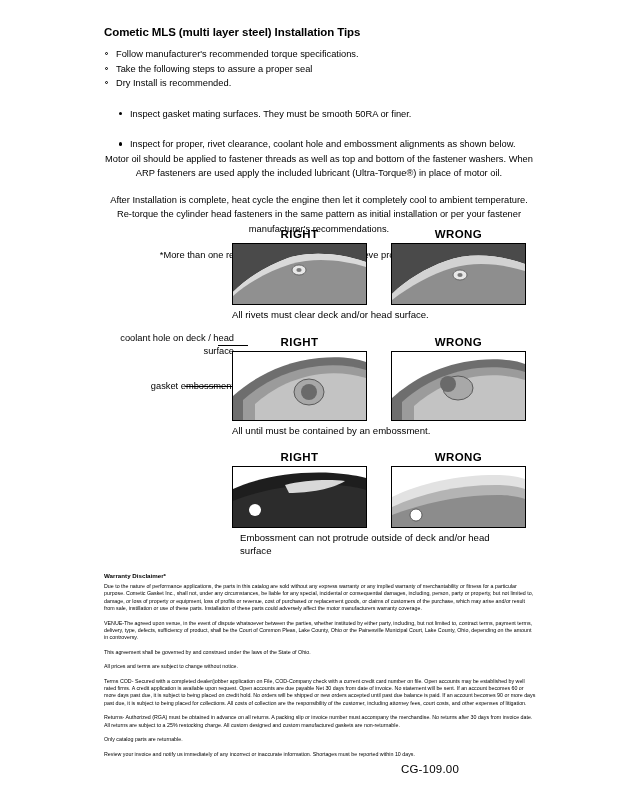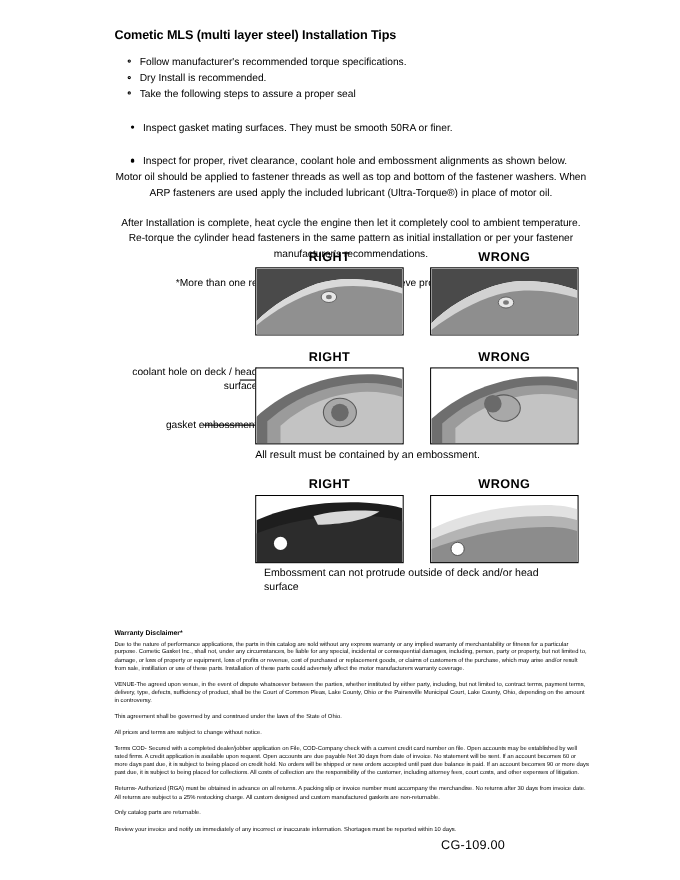--- a/index.html
+++ b/index.html
@@ -28,21 +28,21 @@
     top: 26px;
     width: 430px;
   }
   h1.title {
     font-size: 11.5px;
     font-weight: bold;
     margin: 0 0 9px 0;
     letter-spacing: -0.1px;
   }
   .bullet-list {
-    margin: 11px;
+    margin: 0;
     padding: 0;
     list-style: none;
   }
   .bullet-list li {
     font-size: 9.3px;
     line-height: 14.6px;
     padding-left: 12px;
     position: relative;
   }
   .bullet-list li .hollow-dot {
@@ -192,25 +192,25 @@
   <div class="content">
     <h1 class="title">Cometic MLS (multi layer steel) Installation Tips</h1>
 
     <ul class="bullet-list">
       <li>
         <span class="hollow-dot"></span>
         <span>Follow manufacturer's recommended torque specifications.</span>
       </li>
       <li>
         <span class="hollow-dot"></span>
+        <span>Take the following steps to assure a proper seal</span>
+      </li>
+      <li>
+        <span class="hollow-dot"></span>
         <span>Dry Install is recommended.</span>
-      </li>
-      <li>
-        <span class="hollow-dot"></span>
-        <span>Take the following steps to assure a proper seal</span>
       </li>
     </ul>
 
     <ul class="sub-list">
       <li>
         <span class="solid-dot"></span>
         <span>Inspect gasket mating surfaces.  They must be smooth 50RA or finer.</span>
       </li>
       <li>
         <span class="solid-dot"></span>
@@ -253,20 +253,21 @@
             <rect x="0" y="0" width="133" height="60" fill="#ffffff"></rect>
             <path d="M0,0 L133,0 L133,20 C108,11 78,8 54,17 C34,24 14,36 0,50 Z" fill="#4a4a4a"></path>
             <path d="M0,50 C14,36 34,24 54,17 C78,8 108,11 133,20 L133,60 L0,60 Z" fill="#d2d2d2"></path>
             <path d="M0,56 C18,42 40,30 60,24 C84,17 110,20 133,27 L133,60 L0,60 Z" fill="#8e8e8e"></path>
             <ellipse cx="68" cy="31" rx="7" ry="5" fill="#e8e8e8" stroke="#555" stroke-width="0.8"></ellipse>
             <ellipse cx="68" cy="31" rx="2.6" ry="2" fill="#7a7a7a"></ellipse>
           </svg>
         </div>
       </div>
     </div>
+    <p class="caption">All rivets must clear deck and/or head surface.</p>
 
     <div class="fig-row" style="margin-top:14px;">
       <div class="fig-col">
         <div class="fig-label">RIGHT</div>
         <div class="fig-box tall">
           <svg width="133" height="68" viewBox="0 0 133 68">
             <rect x="0" y="0" width="133" height="68" fill="#ffffff"></rect>
             <path d="M0,68 L0,44 C20,26 48,10 86,6 C106,4 122,6 133,10 L133,68 Z" fill="#6e6e6e"></path>
             <path d="M10,68 L10,48 C28,32 52,18 86,14 C104,12 120,14 133,18 L133,68 Z" fill="#9b9b9b"></path>
             <path d="M22,68 L22,52 C38,38 58,26 88,22 C104,20 119,22 133,26 L133,68 Z" fill="#c3c3c3"></path>
@@ -282,21 +283,21 @@
             <rect x="0" y="0" width="133" height="68" fill="#ffffff"></rect>
             <path d="M0,68 L0,46 C20,28 48,12 86,8 C106,6 122,8 133,12 L133,68 Z" fill="#6e6e6e"></path>
             <path d="M10,68 L10,50 C28,34 52,20 86,16 C104,14 120,16 133,20 L133,68 Z" fill="#9b9b9b"></path>
             <path d="M22,68 L22,54 C38,40 58,28 88,24 C104,22 119,24 133,28 L133,68 Z" fill="#c3c3c3"></path>
             <ellipse cx="66" cy="36" rx="15" ry="12" fill="#a8a8a8" stroke="#5a5a5a" stroke-width="1"></ellipse>
             <circle cx="56" cy="32" r="8" fill="#6a6a6a"></circle>
           </svg>
         </div>
       </div>
     </div>
-    <p class="caption">All result must be contained by an embossment.</p>
+    <p class="caption">All until must be contained by an embossment.</p>
 
     <div class="fig-row" style="margin-top:14px;">
       <div class="fig-col">
         <div class="fig-label">RIGHT</div>
         <div class="fig-box">
           <svg width="133" height="60" viewBox="0 0 133 60">
             <rect x="0" y="0" width="133" height="60" fill="#ffffff"></rect>
             <path d="M0,60 L0,22 C26,10 62,4 100,6 C115,7 126,9 133,11 L133,60 Z" fill="#1e1e1e"></path>
             <path d="M0,60 L0,34 C30,22 66,16 104,18 C118,19 127,21 133,23 L133,60 Z" fill="#2c2c2c"></path>
             <path d="M52,18 C70,13 96,12 112,14 C100,22 76,26 56,26 Z" fill="#d8d8d8"></path>

